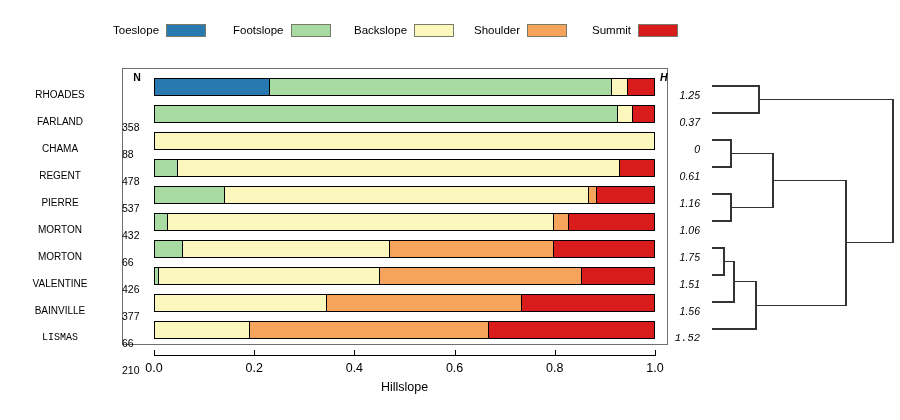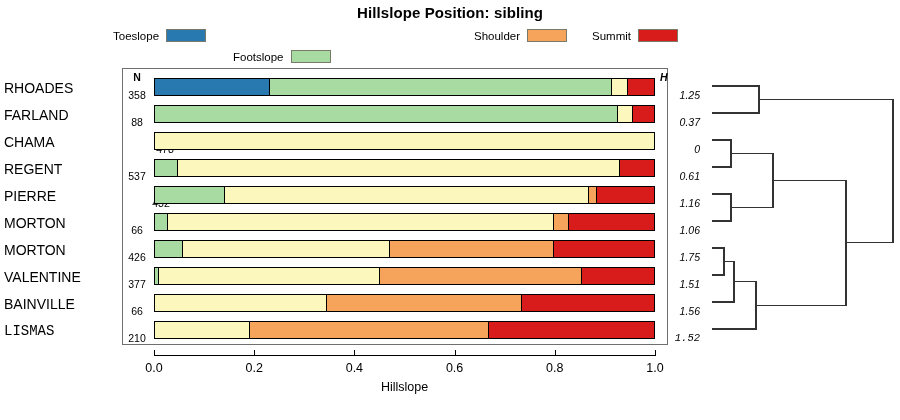--- a/index.html
+++ b/index.html
@@ -36,21 +36,21 @@
     left: 113px;
     top: 24px;
     width: 680px;
     height: 18px;
   }
   .legend-item {
     position: absolute;
     top: 0;
     height: 18px;
     display: flex;
-    align-items: flex-end;
+    align-items: flex-start;
     white-space: nowrap;
   }
   .legend-label {
     font-size: 11.5px;
     color: #000;
   }
   .legend-swatch {
     width: 40px;
     height: 13px;
     margin-left: 7px;
@@ -65,31 +65,32 @@
     width: 546px;
     height: 277px;
     border: 1px solid #6f6f6f;
     box-sizing: border-box;
     background: #fff;
   }
   .cat-label {
     position: absolute;
     width: 112px;
     left: 4px;
-    text-align: left;
-    font-size: 14px;
+    text-align: center;
+    font-size: 10px;
     color: #000;
+    margin-top: 9px;
   }
   .nval {
     position: absolute;
     left: 122px;
     width: 30px;
-    text-align: center;
     font-size: 10.5px;
     color: #000;
+    margin-top: 32px;
   }
   .hval {
     position: absolute;
     left: 660px;
     width: 40px;
     text-align: right;
     font-size: 10.5px;
     font-style: italic;
     color: #000;
   }
@@ -165,30 +166,33 @@
     top: 60px;
     width: 232px;
     height: 292px;
   }
 </style>
 </head>
 <body>
 
 <div id="root">
 
-  <div class="title">Hillslope Position: sibling</div>
 
   <div class="legend">
       <div class="legend-item" style="left: 0px;">
         <span class="legend-label">Toeslope</span>
         <span class="legend-swatch" style="background: rgb(40, 121, 176);"></span>
       </div>
-      <div class="legend-item" style="left: 120px; margin-top: 21px;">
+      <div class="legend-item" style="left: 120px;">
         <span class="legend-label">Footslope</span>
         <span class="legend-swatch" style="background: rgb(168, 219, 161);"></span>
+      </div>
+      <div class="legend-item" style="left: 241px;">
+        <span class="legend-label">Backslope</span>
+        <span class="legend-swatch" style="background: rgb(252, 247, 189);"></span>
       </div>
       <div class="legend-item" style="left: 361px;">
         <span class="legend-label">Shoulder</span>
         <span class="legend-swatch" style="background: rgb(246, 163, 92);"></span>
       </div>
       <div class="legend-item" style="left: 479px;">
         <span class="legend-label">Summit</span>
         <span class="legend-swatch" style="background: rgb(216, 28, 28);"></span>
       </div>
     </div>
@@ -210,35 +214,35 @@
       </div>
       <div class="cat-label" style="top: 107px;">FARLAND</div>
       <div class="nval" style="top: 116px;">88</div>
       <div class="hval" style="top: 116px;">0.37</div>
       <div class="bar" style="left: 154px; top: 105px; width: 501px;">
         <div class="seg" style="flex: 0 0 92.7%; background: rgb(168, 219, 161);"></div>
         <div class="seg" style="flex: 0 0 3.1%; background: rgb(252, 247, 189);"></div>
         <div class="seg" style="flex: 0 0 4.2%; background: rgb(216, 28, 28);"></div>
       </div>
       <div class="cat-label" style="top: 134px;">CHAMA</div>
-      <div class="nval" style="top: 143px; padding-left: 28px;">478</div>
+      <div class="nval" style="top: 143px;">478</div>
       <div class="hval" style="top: 143px;">0</div>
       <div class="bar" style="left: 154px; top: 132px; width: 501px;">
         <div class="seg" style="flex: 0 0 100%; background: rgb(252, 247, 189);"></div>
       </div>
       <div class="cat-label" style="top: 161px;">REGENT</div>
       <div class="nval" style="top: 170px;">537</div>
       <div class="hval" style="top: 170px;">0.61</div>
       <div class="bar" style="left: 154px; top: 159px; width: 501px;">
         <div class="seg" style="flex: 0 0 4.7%; background: rgb(168, 219, 161);"></div>
         <div class="seg" style="flex: 0 0 88.5%; background: rgb(252, 247, 189);"></div>
         <div class="seg" style="flex: 0 0 6.8%; background: rgb(216, 28, 28);"></div>
       </div>
       <div class="cat-label" style="top: 188px;">PIERRE</div>
-      <div class="nval" style="top: 197px; padding-left: 24px;">432</div>
+      <div class="nval" style="top: 197px;">432</div>
       <div class="hval" style="top: 197px;">1.16</div>
       <div class="bar" style="left: 154px; top: 186px; width: 501px;">
         <div class="seg" style="flex: 0 0 14%; background: rgb(168, 219, 161);"></div>
         <div class="seg" style="flex: 0 0 73%; background: rgb(252, 247, 189);"></div>
         <div class="seg" style="flex: 0 0 1.5%; background: rgb(246, 163, 92);"></div>
         <div class="seg" style="flex: 0 0 11.5%; background: rgb(216, 28, 28);"></div>
       </div>
       <div class="cat-label" style="top: 215px;">MORTON</div>
       <div class="nval" style="top: 224px;">66</div>
       <div class="hval" style="top: 224px;">1.06</div>

